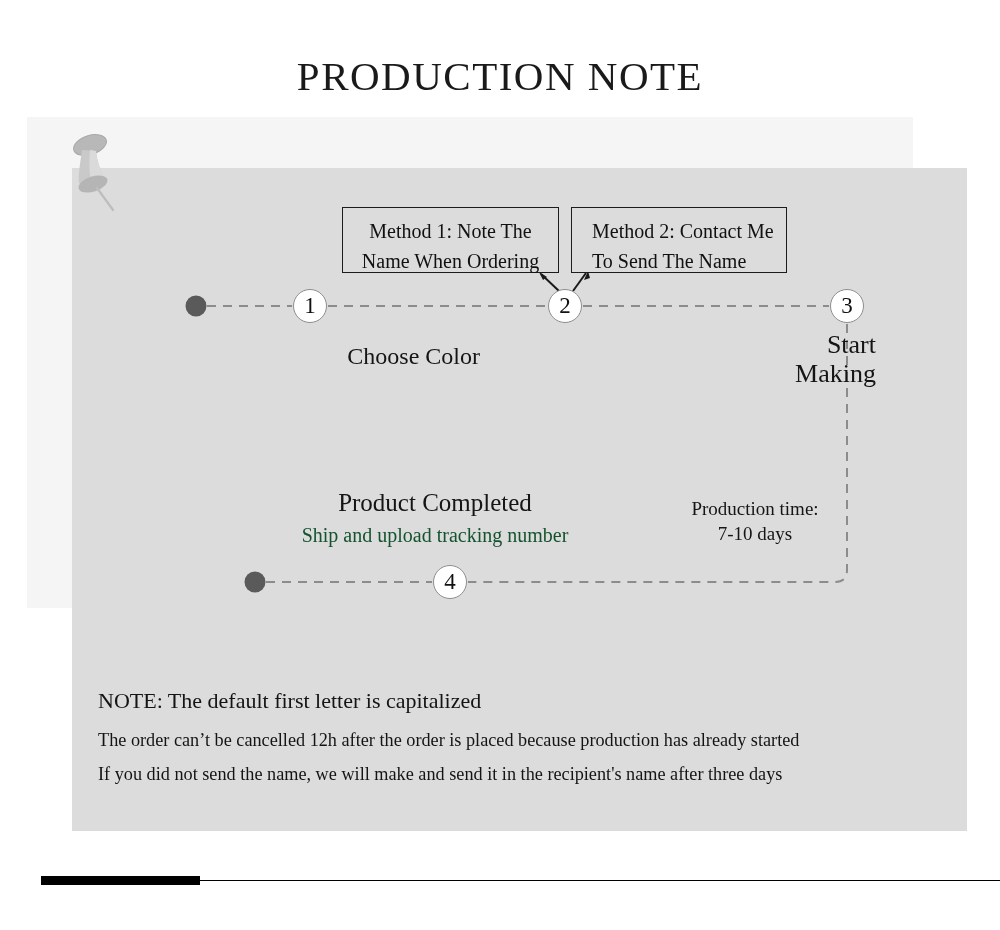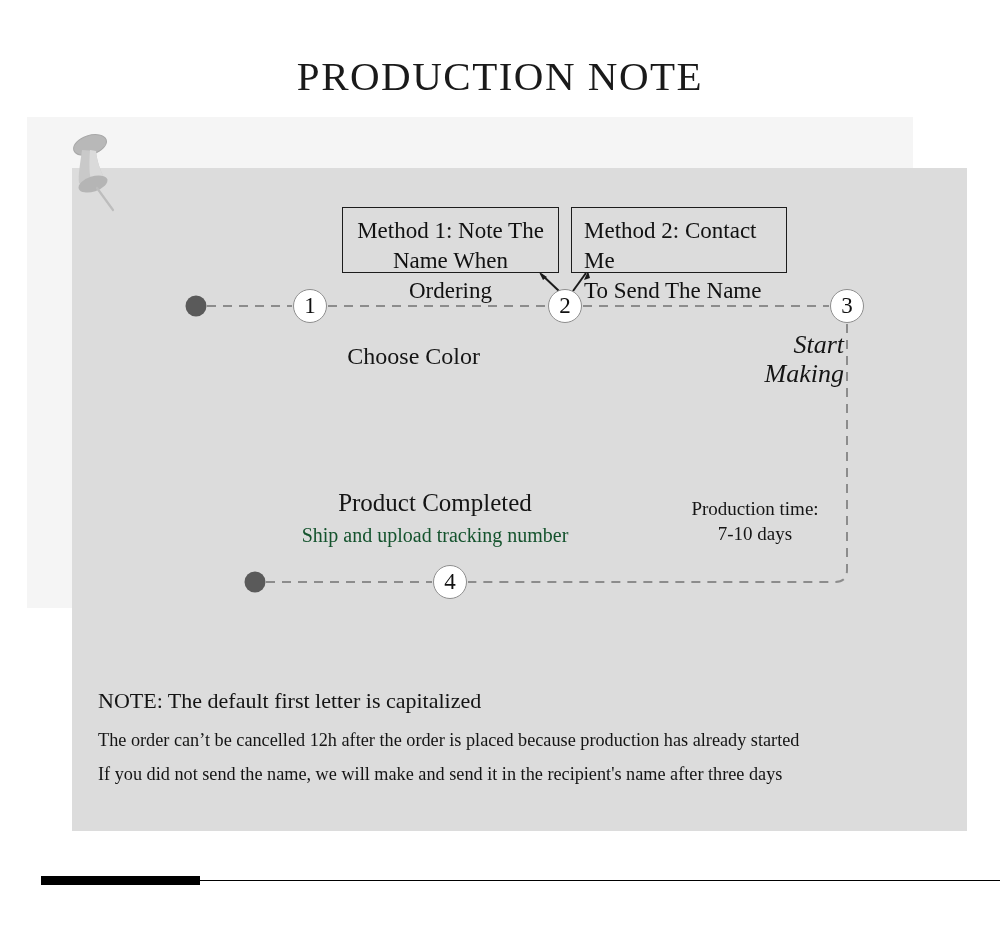--- a/index.html
+++ b/index.html
@@ -43,27 +43,27 @@
   
   .flow{position:absolute;left:0;top:0;width:1000px;height:930px;pointer-events:none;}
   .flow svg{position:absolute;left:0;top:0;}
 
   
   .method-box{
     position:absolute;
     border:1px solid #1c1c1c;
     background:#dcdcdc;
     box-sizing:border-box;
-    font-size:23px;
+    font-size:20px;
     line-height:30px;
     color:#111;
     padding:8px 10px 8px 10px;
   }
   #method-box-1{left:342px;top:207px;width:217px;height:66px;text-align:center;}
-  #method-box-2{left:571px;top:207px;width:216px;height:66px;text-align:left;padding-left:12px;}
+  #method-box-2{left:571px;top:207px;width:216px;height:66px;text-align:left;padding-left:20px;}
 
   
   .step-circle{
     position:absolute;
     width:34px;height:34px;
     border-radius:50%;
     background:#ffffff;
     border:1.3px solid #8e8e8e;
     box-sizing:border-box;
     text-align:center;
@@ -79,22 +79,22 @@
   
   .step-label{
     position:absolute;
     color:#151515;
     white-space:nowrap;
     text-align:right;
   }
   #step-label-1{left:160px;top:343px;width:320px;font-size:24px;}
   #step-label-2{left:405px;top:343px;width:320px;font-size:24px;}
   #step-label-3{
-    left:664px;top:330px;width:180px;
-    font-size:26px;line-height:29px;white-space:normal;font-style:italic;
+    left:696px;top:330px;width:180px;
+    font-size:26px;line-height:29px;white-space:normal;
   }
 
   #product-completed-title{
     position:absolute;left:265px;top:489px;width:340px;
     text-align:center;font-size:25px;color:#151515;white-space:nowrap;
   }
   #product-completed-sub{
     position:absolute;left:245px;top:524px;width:380px;
     text-align:center;font-size:20px;color:#14532d;white-space:nowrap;
   }

